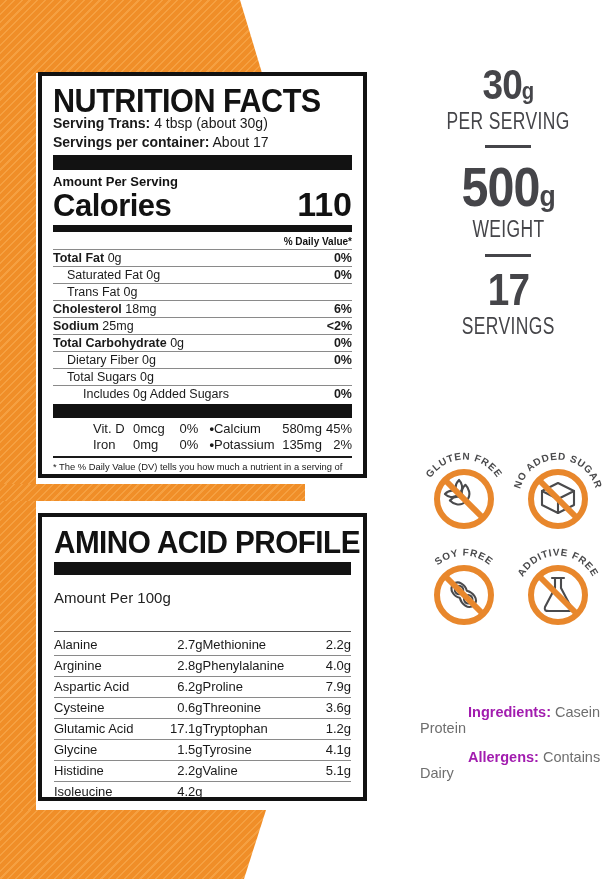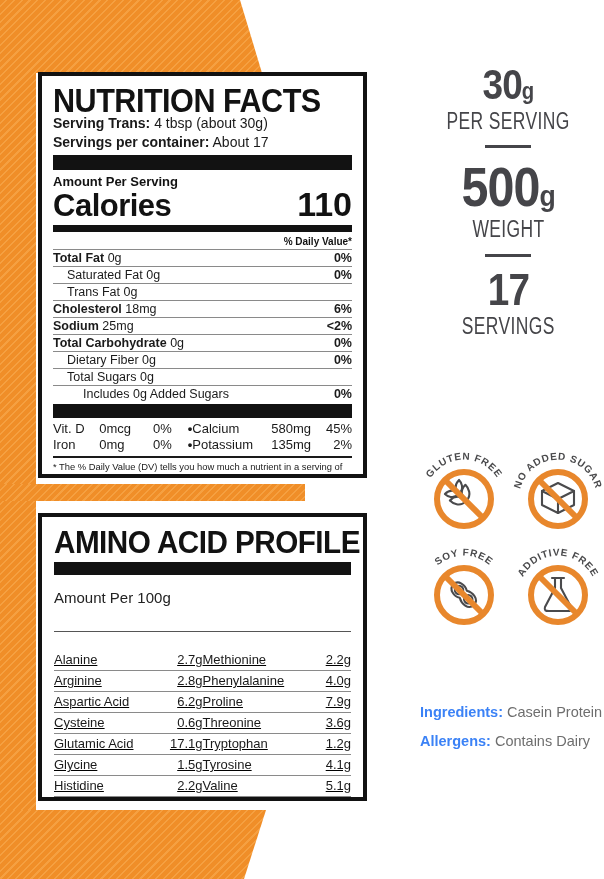--- a/index.html
+++ b/index.html
@@ -46,34 +46,34 @@
 
   .pdv { text-align:right; font-size:10px; font-weight:bold; padding:2px 0; color:#121212;}
 
   .nrow { display:flex; justify-content:space-between; border-top:1px solid #8a8a8a;
           font-size:12.5px; line-height:13px; padding:1.5px 0; color:#1a1a1a; }
   .nrow .nname b { font-weight:bold; }
   .nrow .npct { font-weight:bold; }
   .ind1 .nname { padding-left:14px; }
   .ind2 .nname { padding-left:30px; }
 
-  .micro-row { display:flex; font-size:13px; line-height:16px; color:#1a1a1a; }
+  .micro-row { display:flex; font-size:13px; line-height:16px; color:#1a1a1a;margin-left:40px; }
   .micro-row .m-n1 { width:48px; }
   .micro-row .m-a1 { width:56px; }
   .micro-row .m-p1 { width:36px; }
   .micro-row .m-b  { flex:1; text-align:center; font-weight:bold; }
   .micro-row .m-n2 { width:82px; }
   .micro-row .m-a2 { width:52px; }
   .micro-row .m-p2 { width:32px; text-align:right; }
 
   .footnote { border-top:2px solid #1a1a1a; margin-top:3px; padding-top:3px;
               font-size:9.4px; line-height:11.5px; color:#1a1a1a; }
 
   .aa-amount { font-size:15px; color:#222; padding:6px 0 25px; border-bottom:1px solid #555; }
-  .aa-table { display:grid; grid-template-columns:1fr 1fr; margin-top:18px;text-decoration:underline; }
+  .aa-table { display:grid; grid-template-columns:1fr 1fr; margin-top:3px; }
   .aa-row { display:flex; justify-content:space-between; font-size:13px; line-height:14px;
             padding:3px 0 3px; border-bottom:1px solid #8a8a8a; color:#1a1a1a; }
 
   
   .stats { position:absolute; left:410px; top:64px; width:196px; text-align:center; color:#454549; }
   .stat-num { display:inline-block; font-weight:bold; letter-spacing:-1px;
               transform:scaleX(.88); line-height:1.02; white-space:nowrap; }
   .stat-unit { font-size:55%; font-weight:bold; }
   .stat-label { display:inline-block; transform:scaleX(.76); letter-spacing:.5px;
                 font-weight:400; line-height:1.1; margin-top:2px; white-space:nowrap; }
@@ -88,21 +88,21 @@
   .badge { width:92px; height:96px; }
   .badge-text { font-family:"Liberation Sans",sans-serif; font-size:10px; font-weight:bold;
                 letter-spacing:.8px; fill:#4a4a4c; text-anchor:middle; }
   .badge-ring  { fill:none; stroke:#E8872C; stroke-width:6; }
   .badge-slash { stroke:#E8872C; stroke-width:6; }
   .badge-icon  { stroke:#4a4a4c; stroke-width:2.1; fill:none;
                  stroke-linecap:round; stroke-linejoin:round; }
 
   .info { position:absolute; left:420px; top:704px; width:184px; font-size:14.5px; }
   .info-line { margin-bottom:13px; color:#6e6e6e; }
-  .info-line b { color:#3b82f6; font-weight:bold; }
+  .info-line b { color:#a21caf; font-weight:bold;margin-left:48px; }
 </style>
 </head>
 <body>
 
 <div class="page">
 
   <div class="orange-strip stripes"></div>
   <div class="orange-top stripes"></div>
   <div class="orange-mid stripes"></div>
   <div class="orange-bottom stripes"></div>

